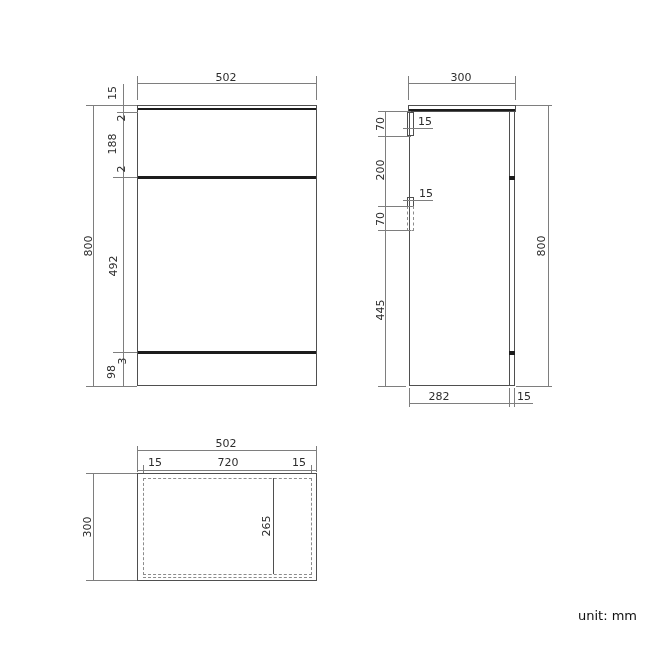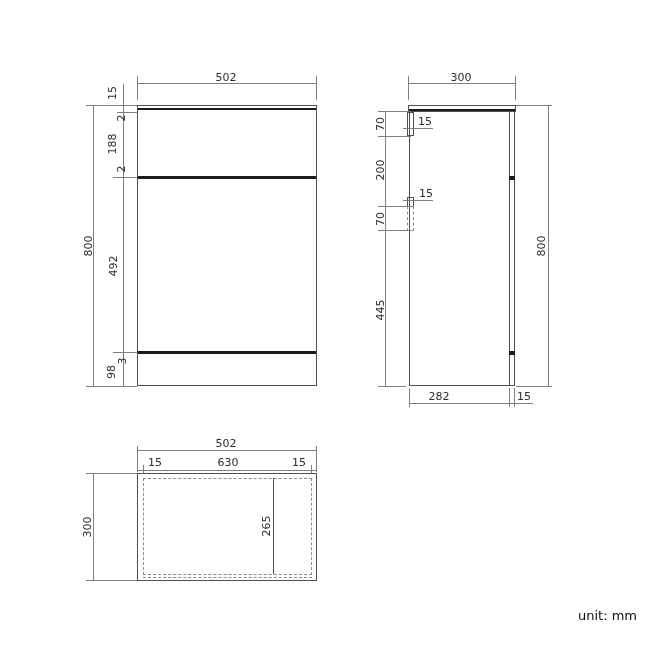--- a/index.html
+++ b/index.html
@@ -121,21 +121,21 @@
 
     <div class="vl" style="left:137px;top:446px;height:26px"></div>
     <div class="vl" style="left:316px;top:446px;height:26px"></div>
     <div class="hl" style="left:137px;top:450px;width:180px"></div>
     <span class="dim" style="left:226px;top:443px">502</span>
 
     <div class="hl" style="left:137px;top:470px;width:180px"></div>
     <div class="vl" style="left:143px;top:465px;height:8px"></div>
     <div class="vl" style="left:311px;top:465px;height:8px"></div>
     <span class="dim" style="left:155px;top:462px">15</span>
-    <span class="dim" style="left:228px;top:462px">630</span>
+    <span class="dim" style="left:228px;top:462px">720</span>
     <span class="dim" style="left:299px;top:462px">15</span>
 
     <div class="vl" style="left:93px;top:473px;height:108px"></div>
     <div class="hl" style="left:86px;top:473px;width:51px"></div>
     <div class="hl" style="left:86px;top:580px;width:51px"></div>
     <span class="dim rot" style="left:87px;top:527px">300</span>
   </div>
 
   <div class="unit" style="left:549px;top:605px">unit: mm</div>
 

